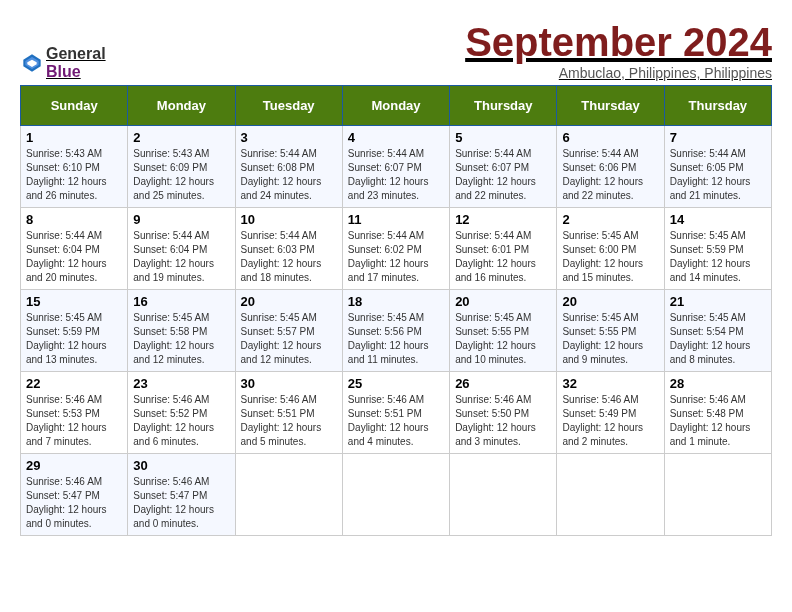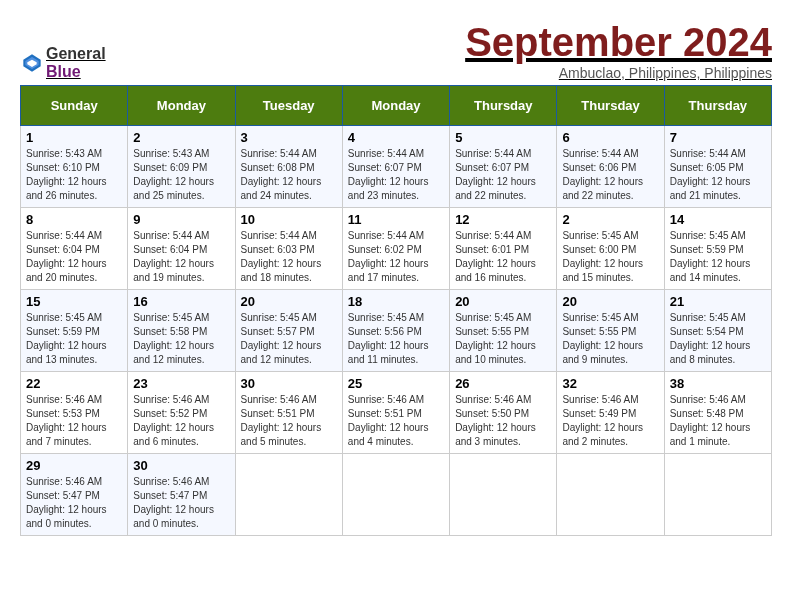--- a/index.html
+++ b/index.html
@@ -225,21 +225,21 @@
         </td>
         <td>
           <span class="day-number">26</span>
           <div class="day-detail">Sunrise: 5:46 AM<br>Sunset: 5:50 PM<br>Daylight: 12 hours and 3 minutes.</div>
         </td>
         <td>
           <span class="day-number">32</span>
           <div class="day-detail">Sunrise: 5:46 AM<br>Sunset: 5:49 PM<br>Daylight: 12 hours and 2 minutes.</div>
         </td>
         <td>
-          <span class="day-number">38</span>
+          <span class="day-number">28</span>
           <div class="day-detail">Sunrise: 5:46 AM<br>Sunset: 5:48 PM<br>Daylight: 12 hours and 1 minute.</div>
         </td>
       </tr>
       <tr>
         <td>
           <span class="day-number">29</span>
           <div class="day-detail">Sunrise: 5:46 AM<br>Sunset: 5:47 PM<br>Daylight: 12 hours and 0 minutes.</div>
         </td>
         <td>
           <span class="day-number">30</span>

